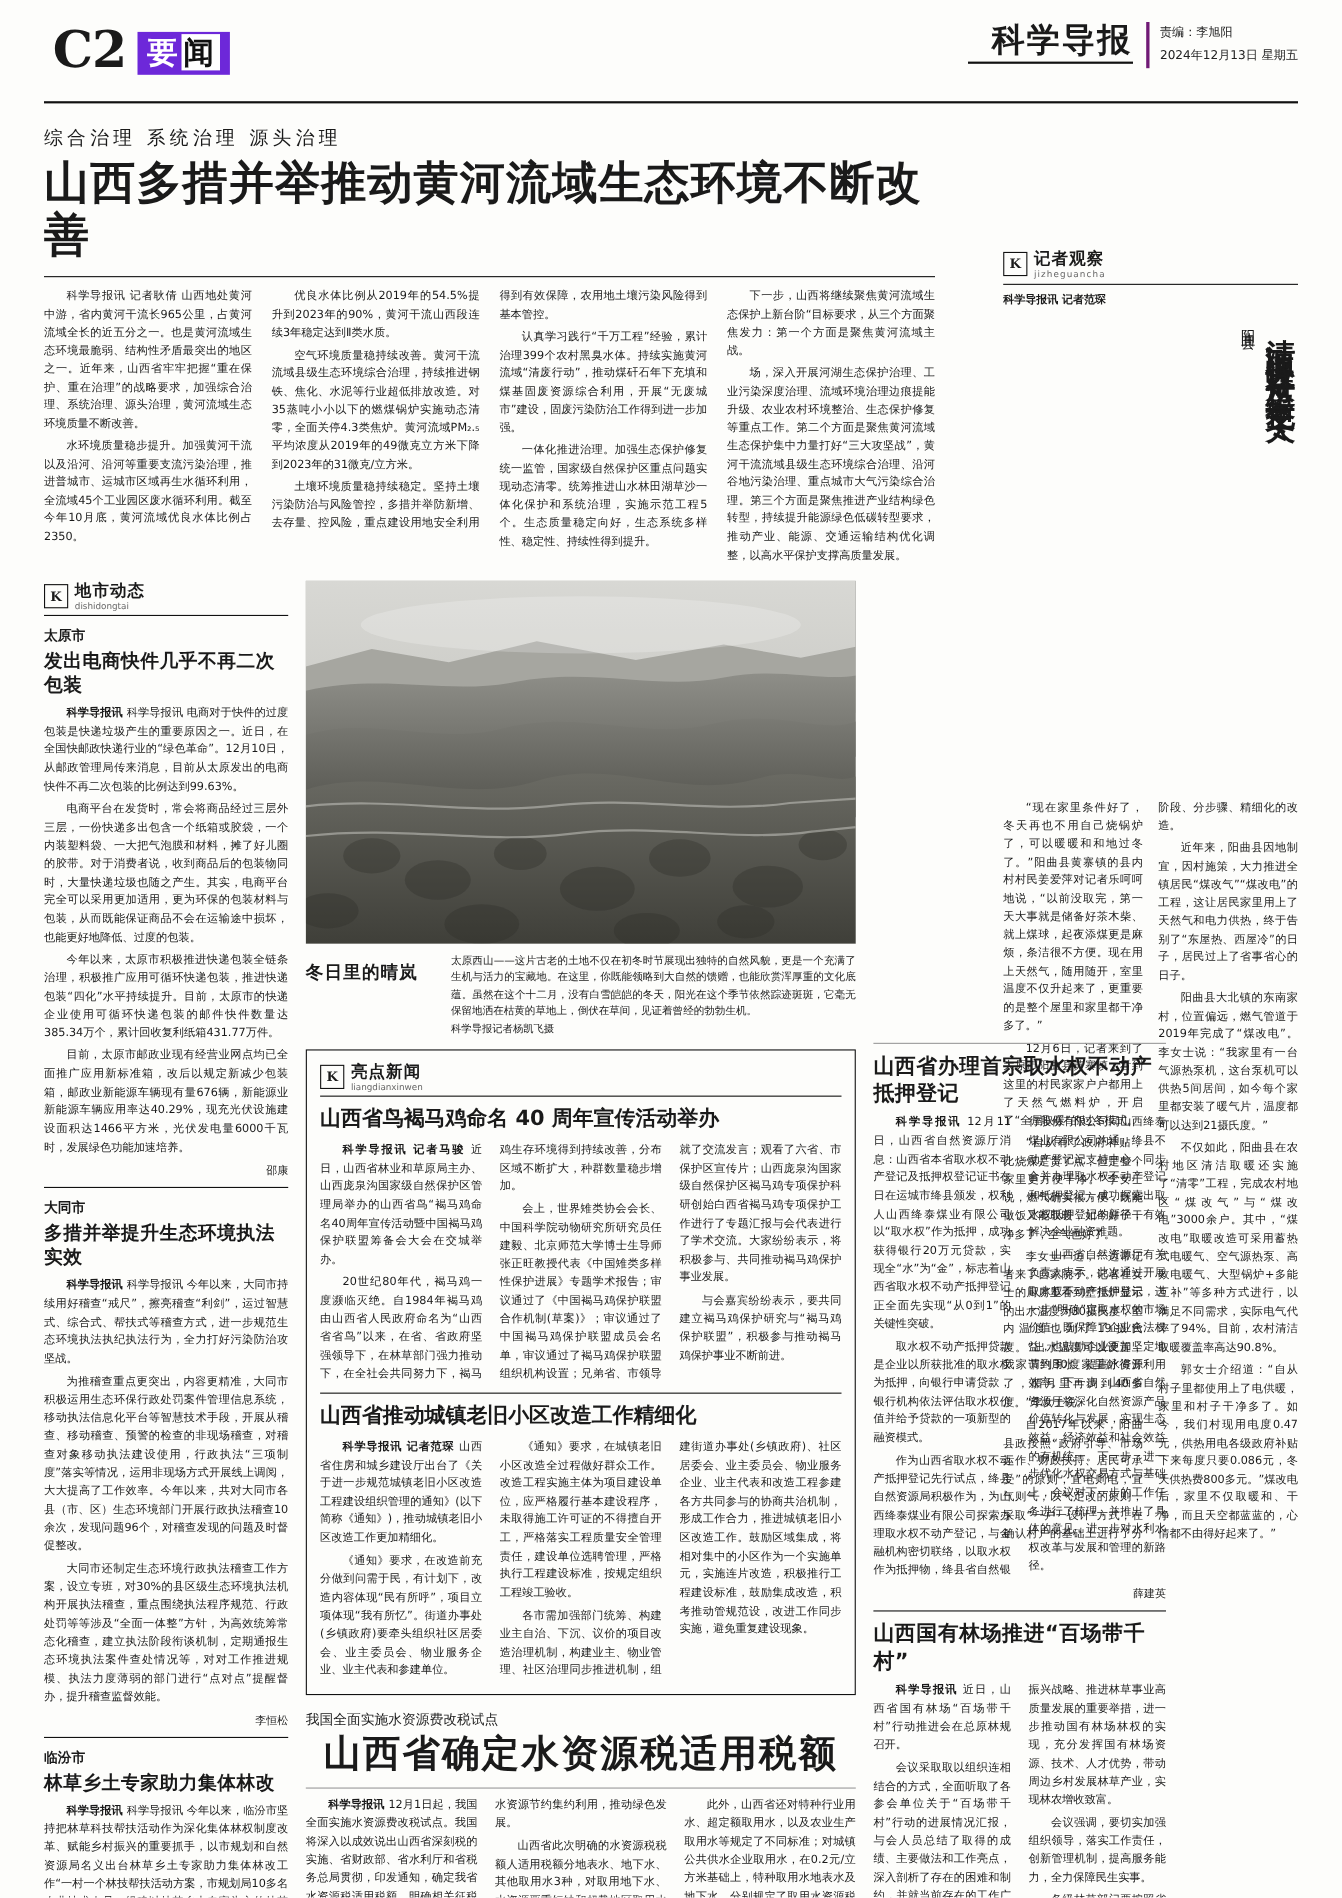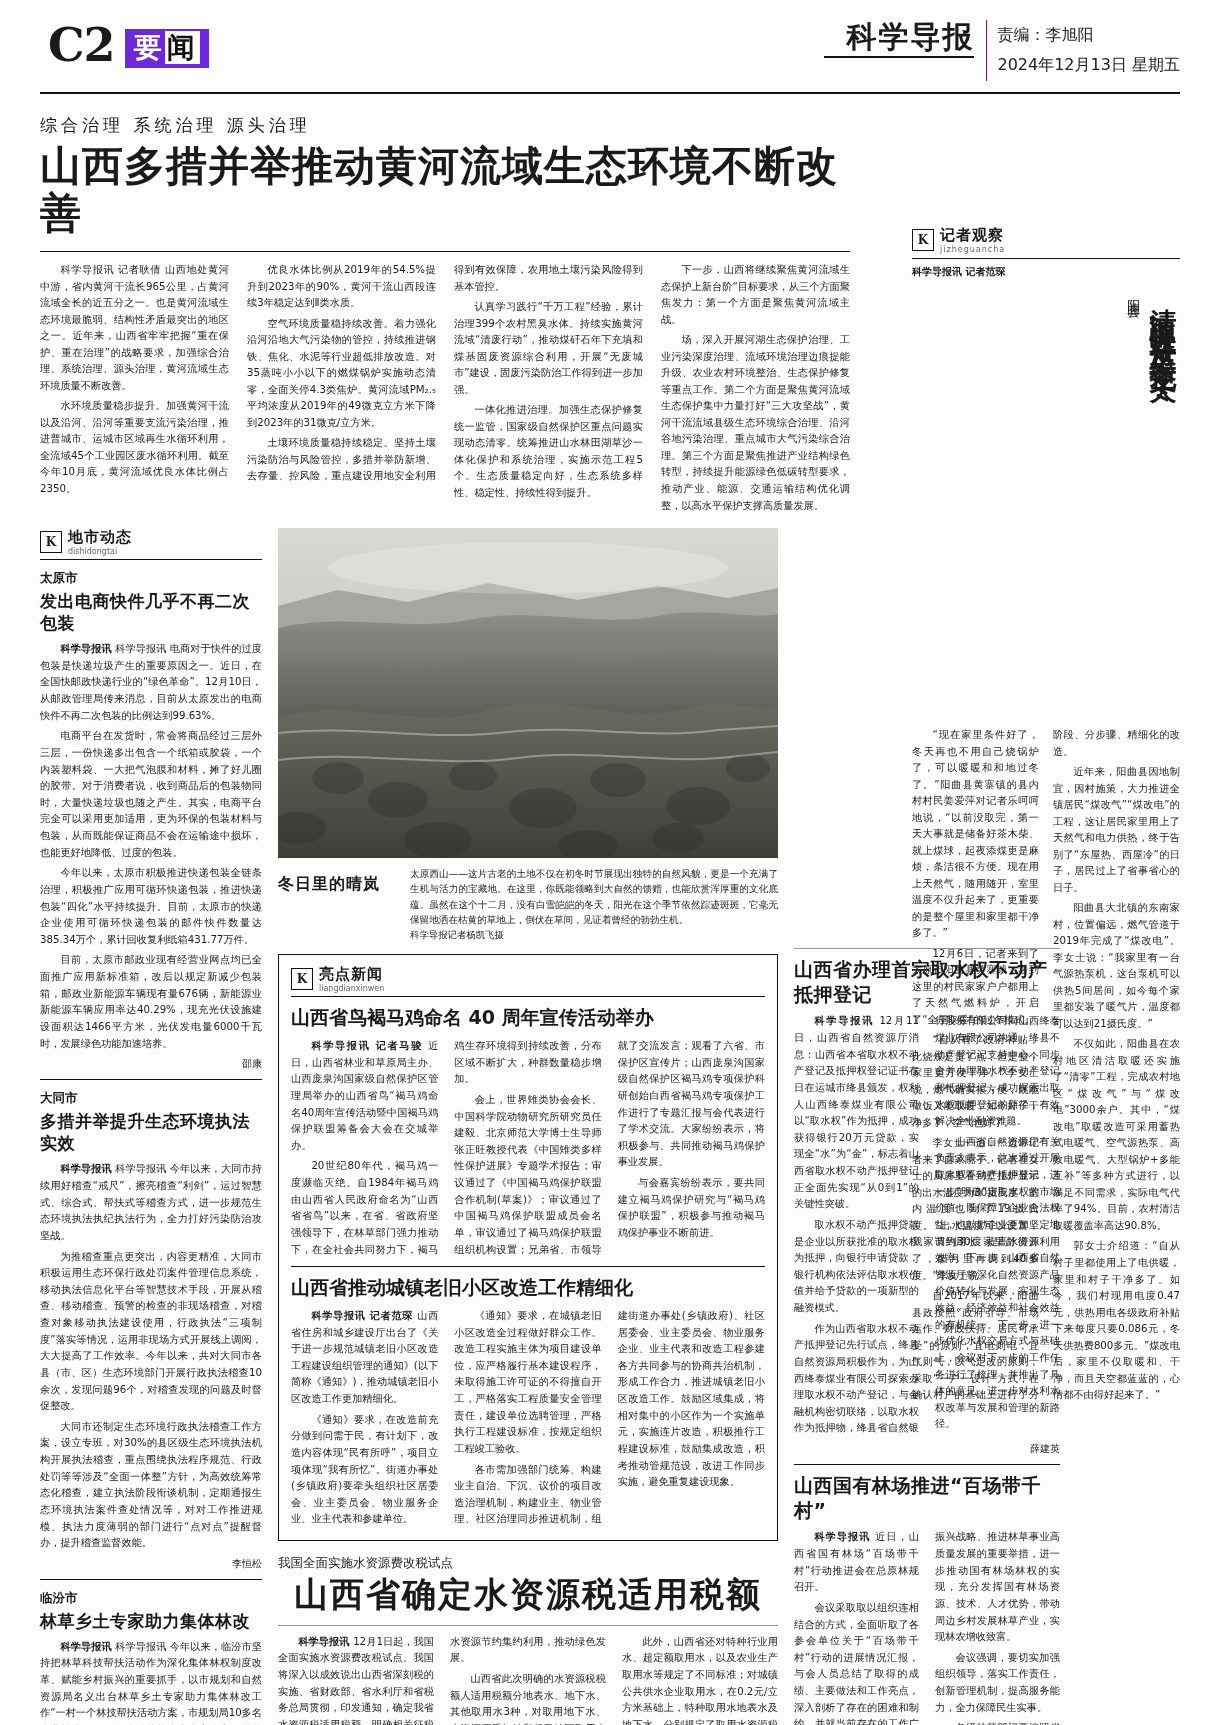--- a/index.html
+++ b/index.html
@@ -17,21 +17,21 @@
   .masthead{position:relative;height:96px;padding:18px 40px 0 40px;box-sizing:border-box;}
   .mast-left{position:absolute;left:48px;top:22px;display:flex;align-items:flex-end;gap:10px;justify-content:space-between;}
   .pageno{font-family:"DejaVu Serif","Liberation Serif",serif;font-size:46px;font-weight:700;letter-spacing:-1px;line-height:1;}
   .sect-box{background:#6d28d9;color:#fff;font-size:28px;font-weight:700;padding:5px 9px 6px 9px;letter-spacing:3px;line-height:1;}
   .sect-box .light{background:#fff;color:#111;padding:0 2px;}
   .mast-rule{position:absolute;left:40px;right:40px;top:92px;border-top:2px solid #111;}
   .mast-right{position:absolute;right:40px;top:20px;display:flex;align-items:flex-start;gap:0;}
   .brandwrap{display:flex;flex-direction:column;align-items:flex-end;}
   .brand{font-family:"DejaVu Serif","Liberation Serif",serif;font-size:30px;font-weight:700;letter-spacing:2px;line-height:1.1;}
   .brand-underline{border-bottom:2px solid #111;width:150px;margin-top:3px;}
-  .mast-meta{border-left:1px solid #701a75;padding-left:10px;margin-left:12px;font-size:16px;line-height:1.9;color:#222;}
+  .mast-meta{border-left:3px solid #701a75;padding-left:10px;margin-left:12px;font-size:11px;line-height:1.9;color:#222;}
   .mast-meta div{white-space:nowrap;}
 
   
   .body-wrap{position:relative;padding:0 40px;box-sizing:border-box;}
   .thin{border-top:1px solid #999;}
 
   
   .lead{position:relative;width:810px;}
   .kicker{font-size:17px;letter-spacing:4px;margin:18px 0 6px 0;font-weight:500;}
   .headline{font-size:41px;font-weight:700;letter-spacing:1px;line-height:1.15;margin:2px 0 14px 0;font-family:"DejaVu Sans","Liberation Sans",sans-serif;}
@@ -117,21 +117,21 @@
   <div class="body-wrap">
 
     <div class="lead">
       <div class="kicker">综合治理  系统治理  源头治理</div>
       <div class="headline">山西多措并举推动黄河流域生态环境不断改善</div>
       <div class="lead-rule"></div>
       <div class="cols4" id="lead-body">
           <p>科学导报讯 记者耿倩 山西地处黄河中游，省内黄河干流长965公里，占黄河流域全长的近五分之一。也是黄河流域生态环境最脆弱、结构性矛盾最突出的地区之一。近年来，山西省牢牢把握“重在保护、重在治理”的战略要求，加强综合治理、系统治理、源头治理，黄河流域生态环境质量不断改善。</p>
           <p>水环境质量稳步提升。加强黄河干流以及沿河、沿河等重要支流污染治理，推进普城市、运城市区域再生水循环利用，全流域45个工业园区废水循环利用。截至今年10月底，黄河流域优良水体比例占2350。</p>
           <p>优良水体比例从2019年的54.5%提升到2023年的90%，黄河干流山西段连续3年稳定达到Ⅱ类水质。</p>
-          <p>空气环境质量稳持续改善。着力强化沿河沿地大气污染物的管控，持续推进钢铁、焦化、水泥等行业超低排放改造。对35蒸吨小小以下的燃煤锅炉实施动态清零，全面关停4.3类焦炉。黄河流域PM₂.₅平均浓度从2019年的49微克立方米下降到2023年的31微克/立方米。</p>
+          <p>空气环境质量稳持续改善。黄河干流流域县级生态环境综合治理，持续推进钢铁、焦化、水泥等行业超低排放改造。对35蒸吨小小以下的燃煤锅炉实施动态清零，全面关停4.3类焦炉。黄河流域PM₂.₅平均浓度从2019年的49微克立方米下降到2023年的31微克/立方米。</p>
           <p>土壤环境质量稳持续稳定。坚持土壤污染防治与风险管控，多措并举防新增、去存量、控风险，重点建设用地安全利用得到有效保障，农用地土壤污染风险得到基本管控。</p>
           <p>认真学习践行“千万工程”经验，累计治理399个农村黑臭水体。持续实施黄河流域“清废行动”，推动煤矸石年下充填和煤基固废资源综合利用，开展“无废城市”建设，固废污染防治工作得到进一步加强。</p>
           <p>一体化推进治理。加强生态保护修复统一监管，国家级自然保护区重点问题实现动态清零。统筹推进山水林田湖草沙一体化保护和系统治理，实施示范工程5个。生态质量稳定向好，生态系统多样性、稳定性、持续性得到提升。</p>
           <p>下一步，山西将继续聚焦黄河流域生态保护上新台阶“目标要求，从三个方面聚焦发力：第一个方面是聚焦黄河流域主战。</p>
           <p>场，深入开展河湖生态保护治理、工业污染深度治理、流域环境治理边痕提能升级、农业农村环境整治、生态保护修复等重点工作。第二个方面是聚焦黄河流域生态保护集中力量打好“三大攻坚战”，黄河干流流域县级生态环境综合治理、沿河谷地污染治理、重点城市大气污染综合治理。第三个方面是聚焦推进产业结构绿色转型，持续提升能源绿色低碳转型要求，推动产业、能源、交通运输结构优化调整，以高水平保护支撑高质量发展。</p>
         </div>
     </div>
 
     <div class="rail">
       <div class="rail-head">

